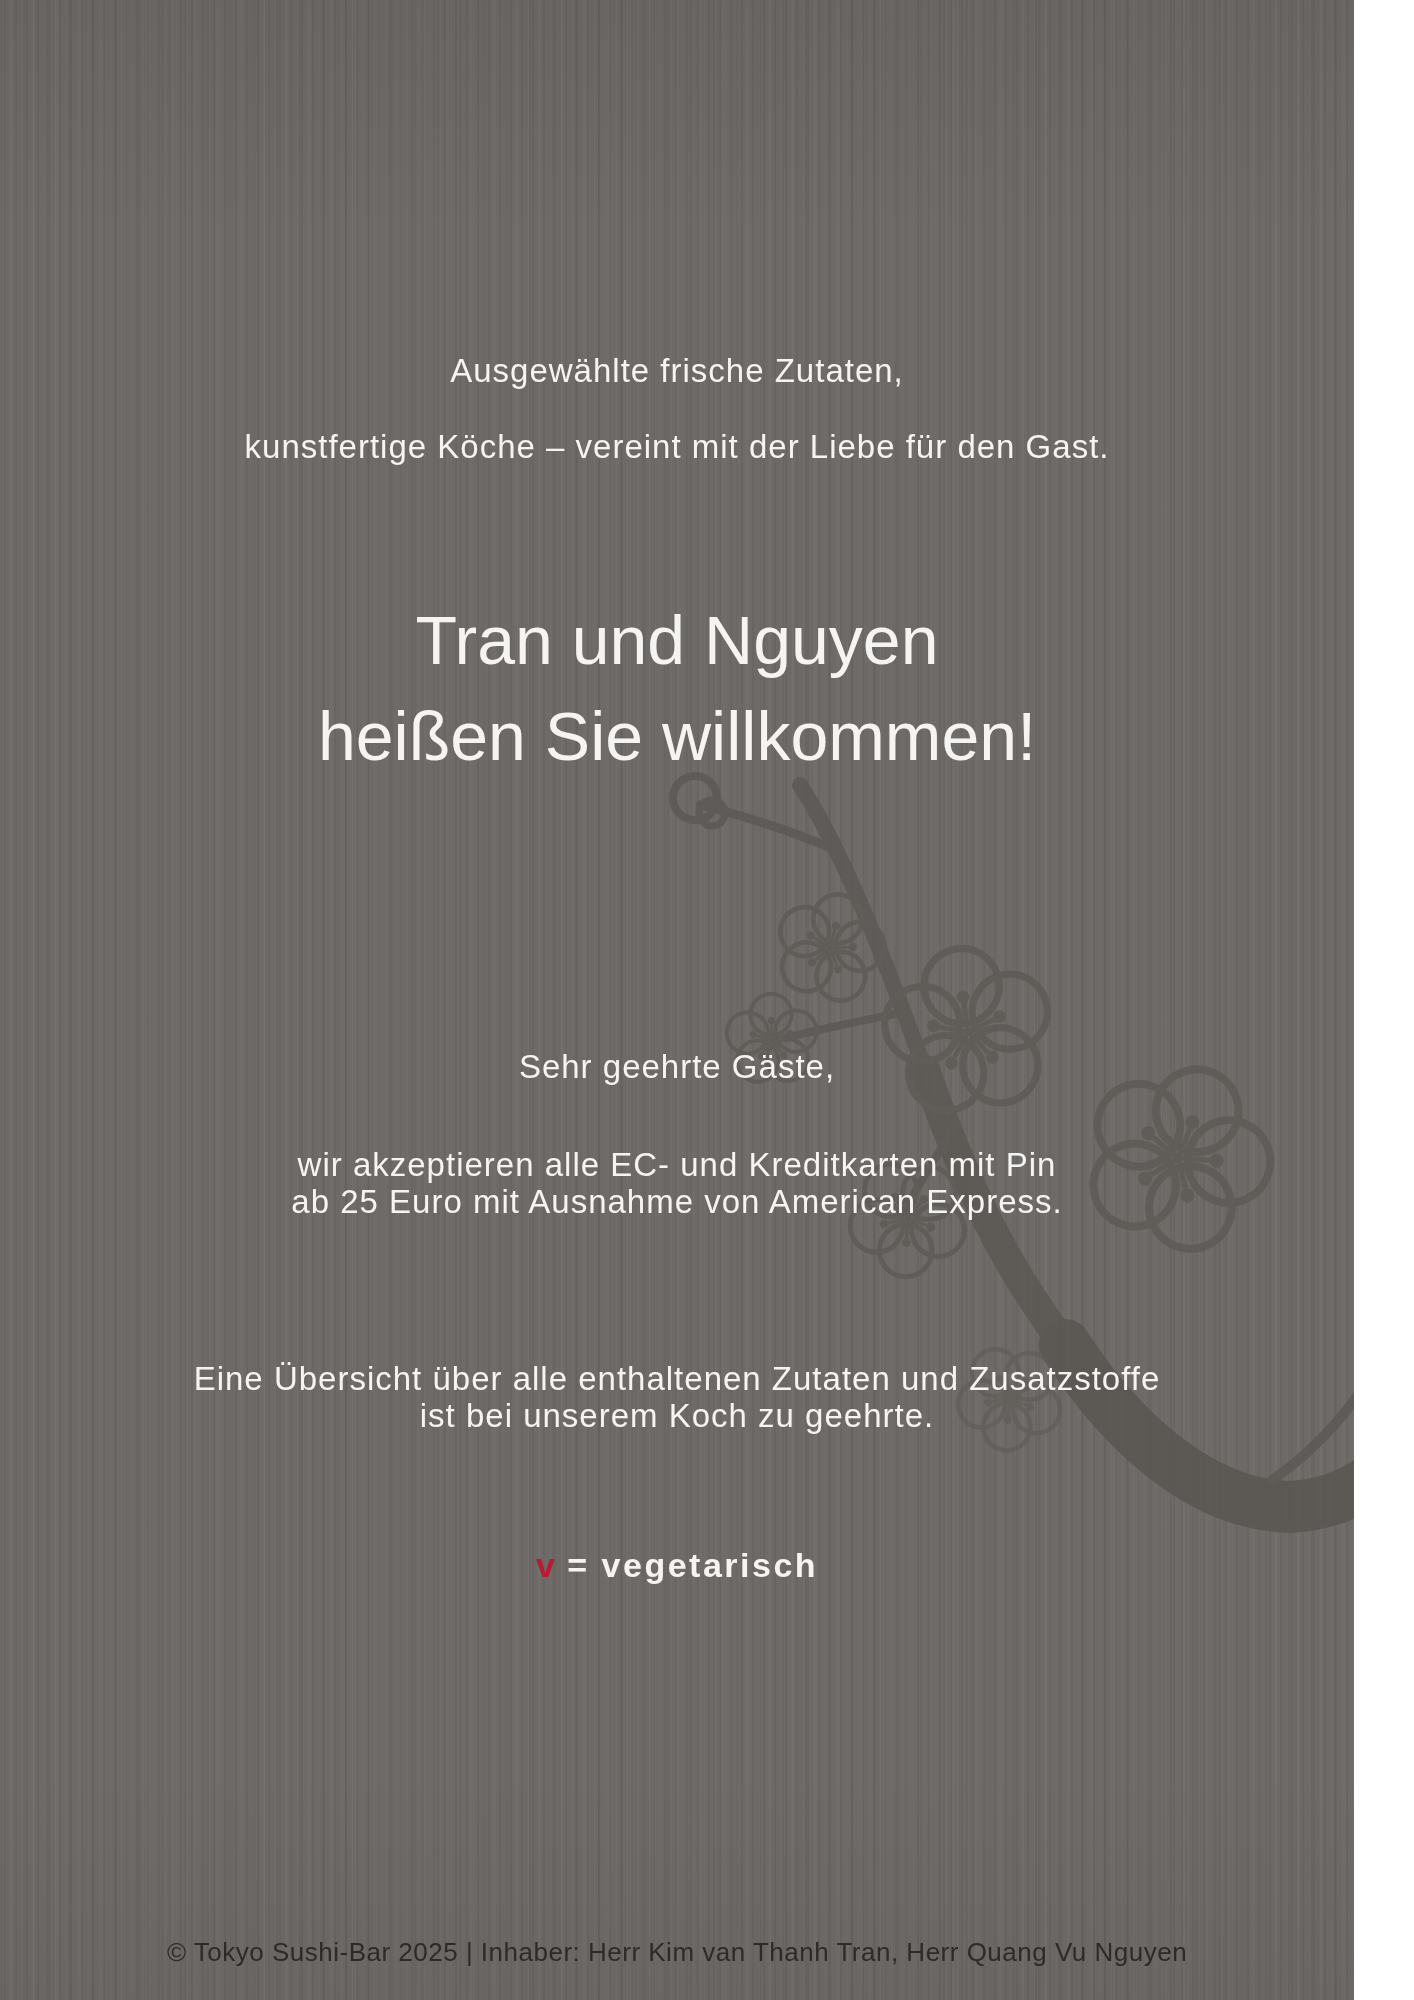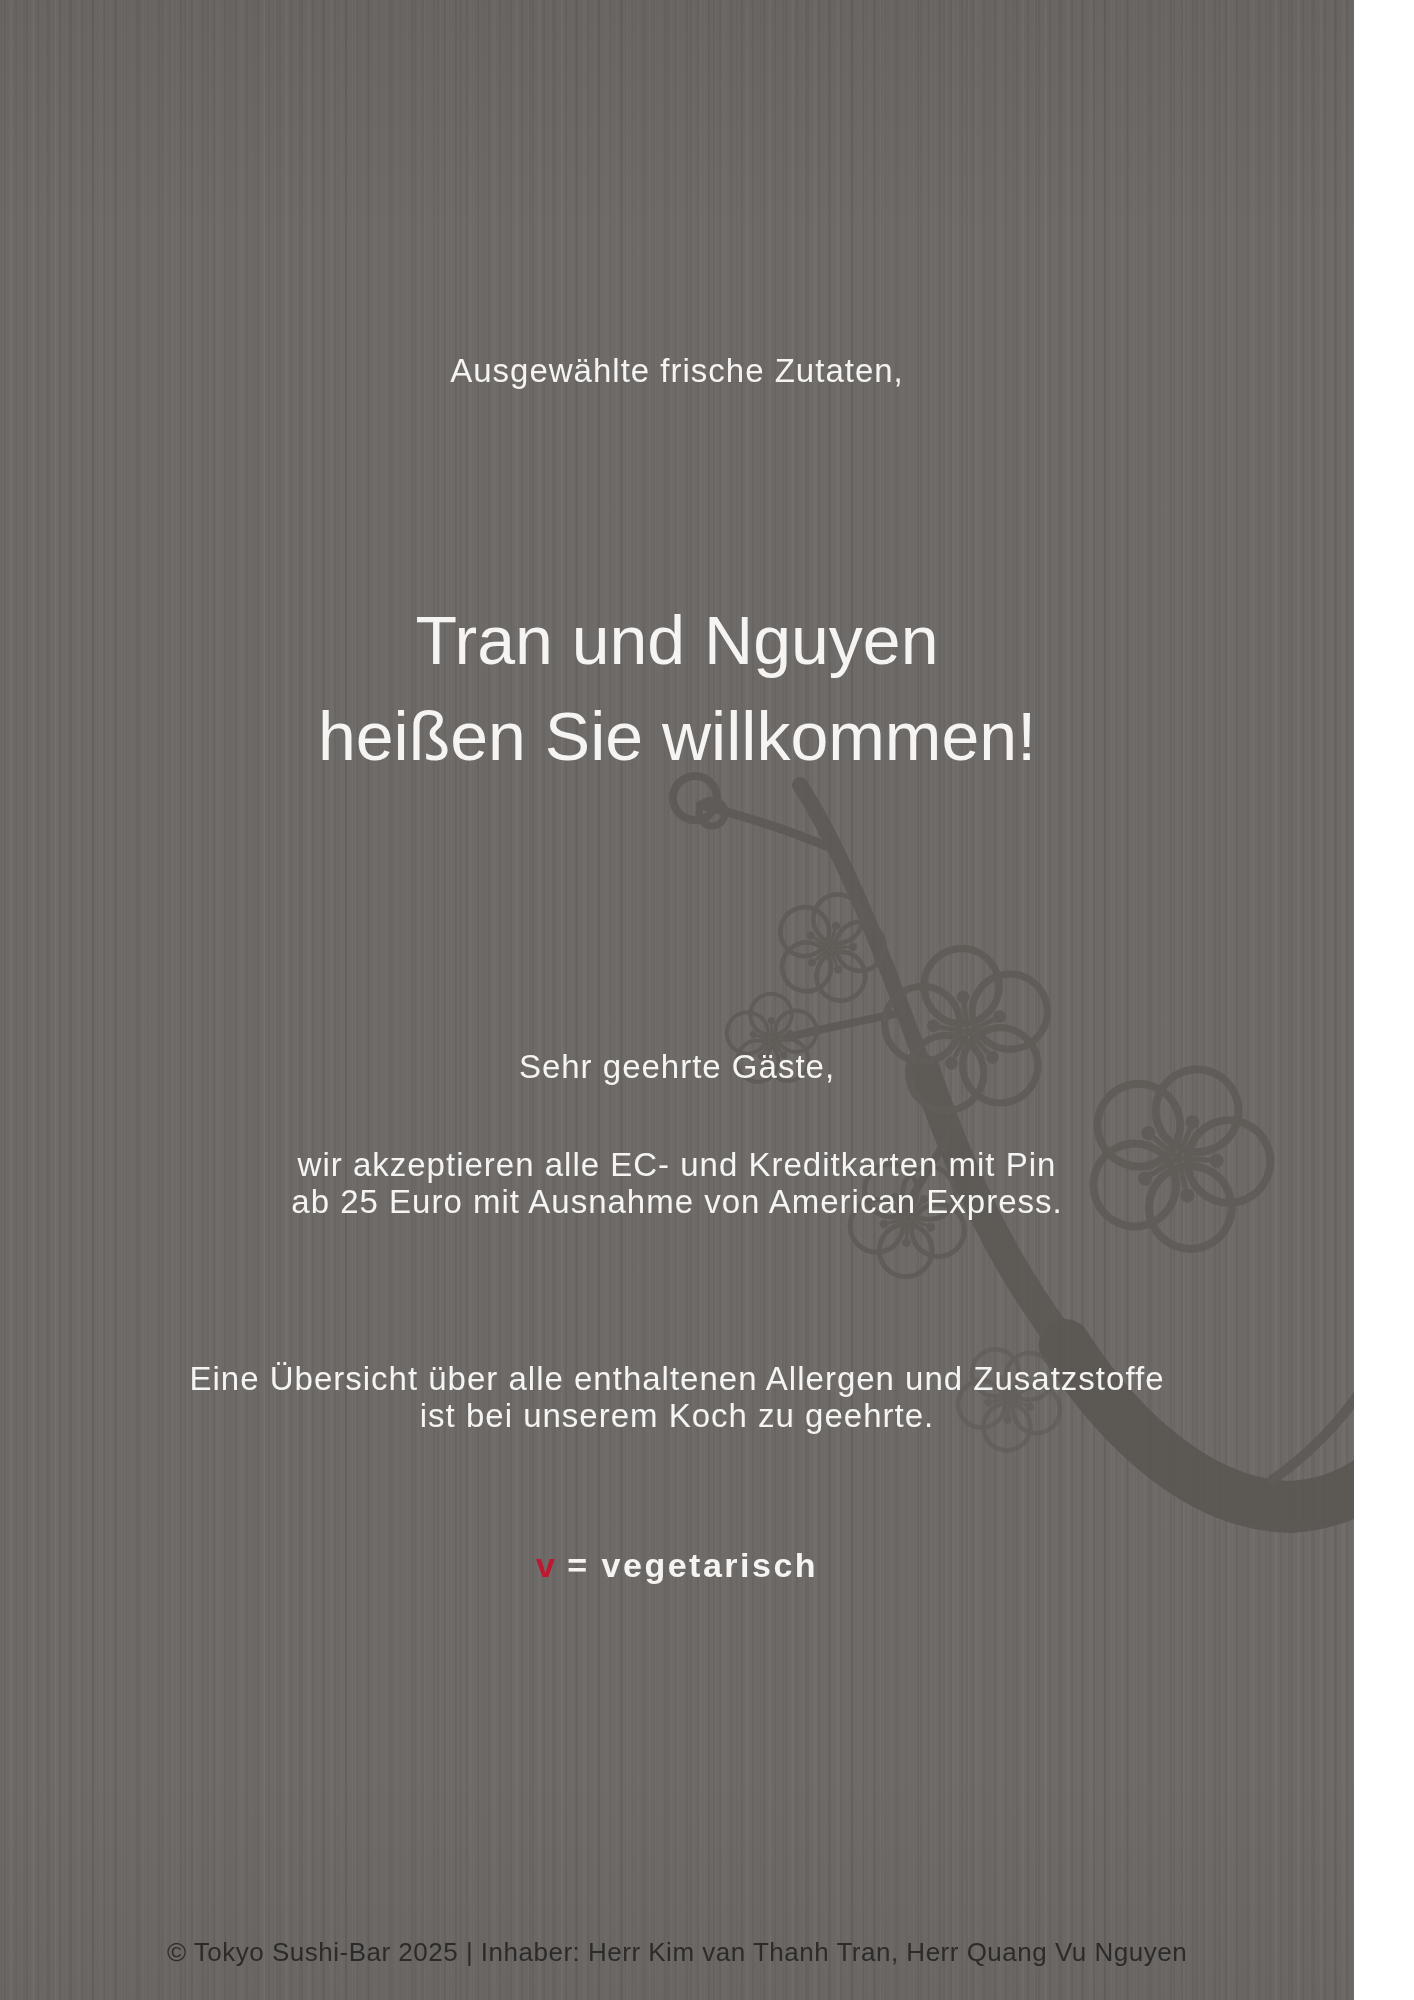--- a/index.html
+++ b/index.html
@@ -73,36 +73,37 @@
       <use href="#blossom" transform="translate(830,948) scale(0.52) rotate(15)"></use>
       <use href="#blossom" transform="translate(968,1032) scale(0.80) rotate(-8)"></use>
       <use href="#blossom" transform="translate(1178,1158) scale(0.88) rotate(22)"></use>
       <use href="#blossom" transform="translate(908,1218) scale(0.56) rotate(40)"></use>
       <use href="#blossom" transform="translate(772,1040) scale(0.44) rotate(70)"></use>
       <use href="#blossom" transform="translate(1010,1398) scale(0.50) rotate(-30)" opacity="0.7"></use>
     </g>
   </svg>
 
   <div class="txt intro-line intro-1">Ausgewählte frische Zutaten,</div>
+  <div class="txt intro-line intro-2">kunstfertige Köche – vereint mit der Liebe für den Gast.</div>
 
   <div class="txt welcome">
     <div>Tran und Nguyen</div>
     <div>heißen Sie willkommen!</div>
   </div>
 
   <div class="txt greeting">Sehr geehrte Gäste,</div>
 
   <div class="txt para para-1">
     <div>wir akzeptieren alle EC- und Kreditkarten mit Pin</div>
     <div>ab 25 Euro mit Ausnahme von American Express.</div>
   </div>
 
 
   <div class="txt para para-3">
-    <div>Eine Übersicht über alle enthaltenen Allergen und Zusatzstoffe</div>
+    <div>Eine Übersicht über alle enthaltenen Zutaten und Zusatzstoffe</div>
     <div>ist bei unserem Koch zu geehrte.</div>
   </div>
 
   <div class="txt legend">
     <span class="v">v</span><span>= vegetarisch</span>
   </div>
 
   <div class="txt footer">© Tokyo Sushi-Bar 2025 | Inhaber: Herr Kim van Thanh Tran, Herr Quang Vu Nguyen</div>
 
 </div>

